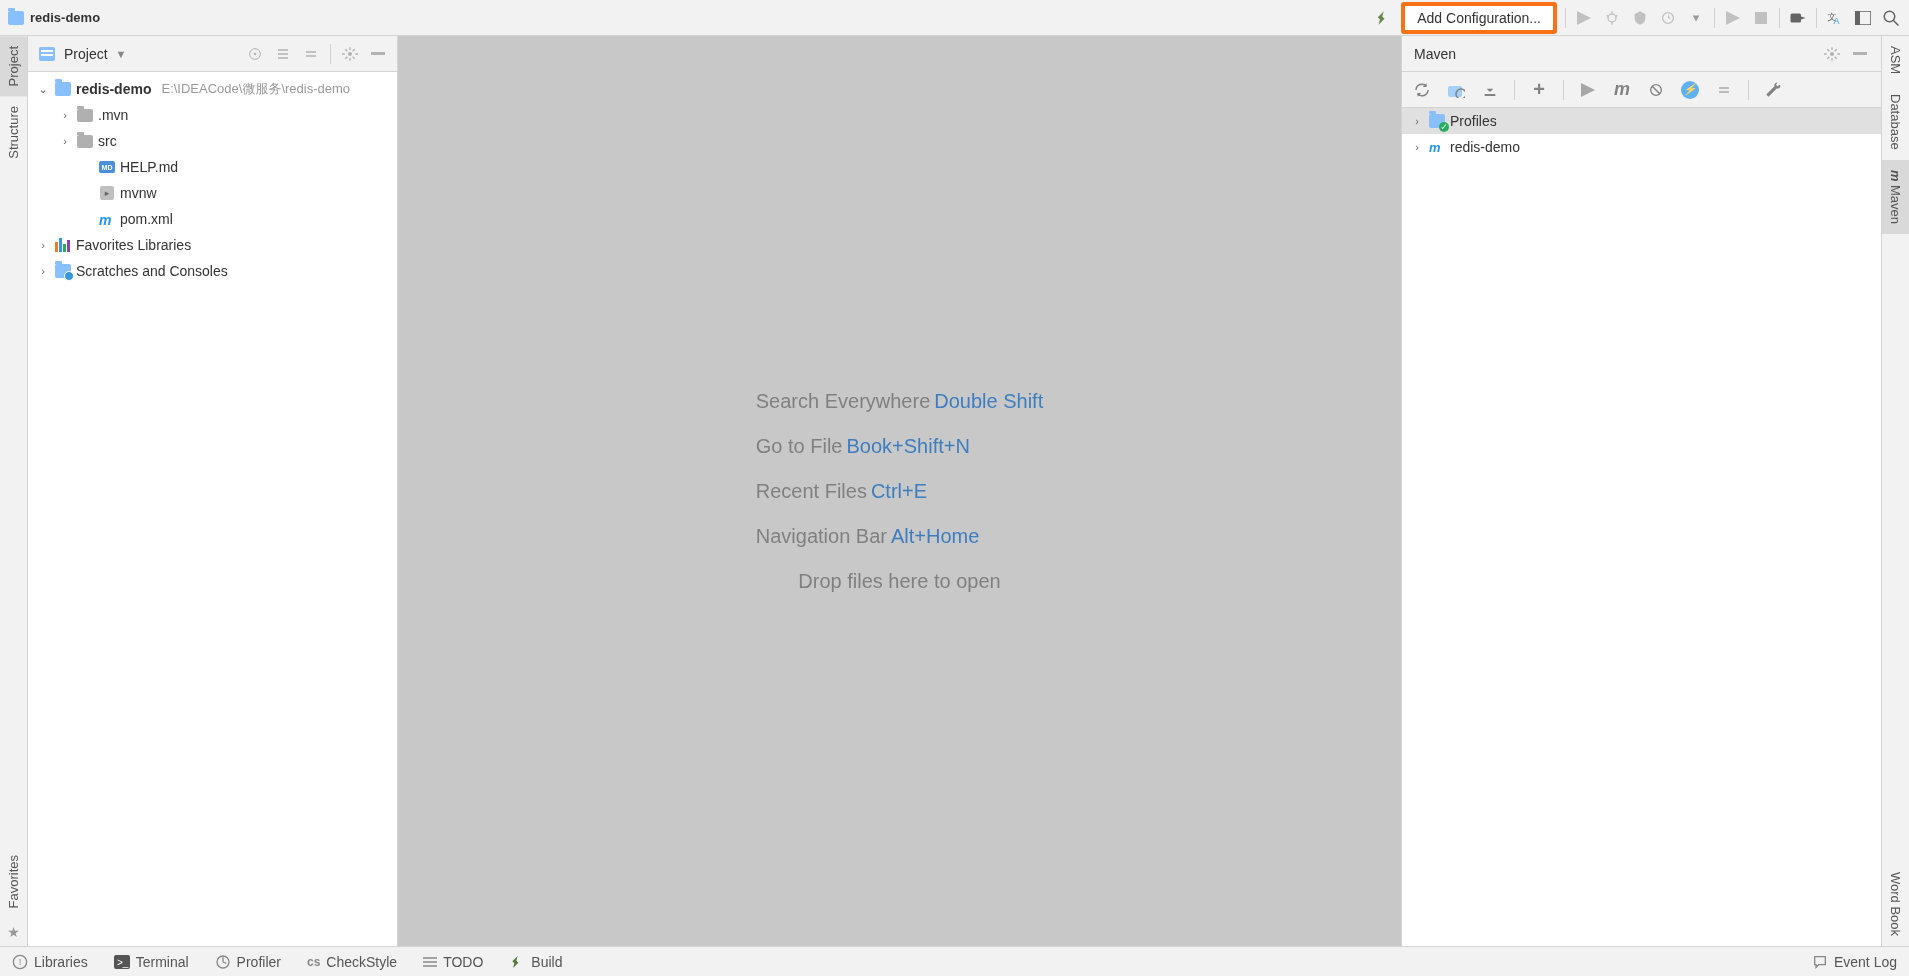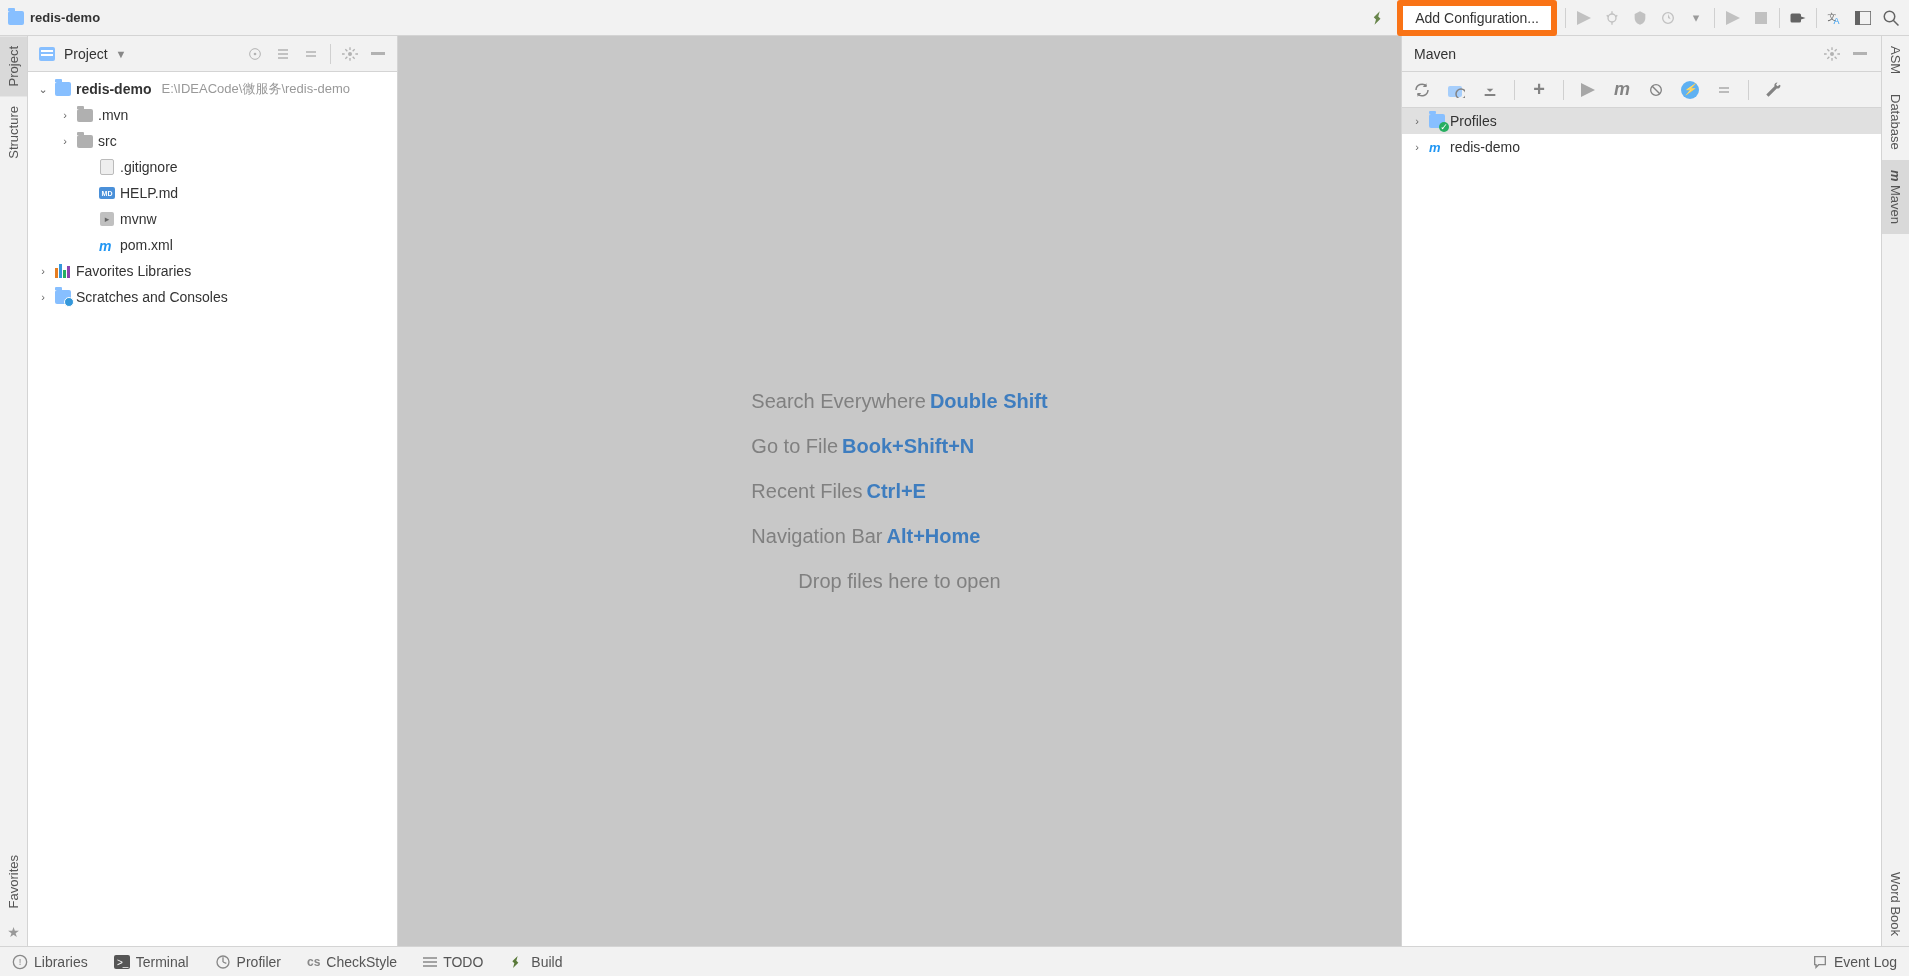--- a/index.html
+++ b/index.html
@@ -6,21 +6,21 @@
 body { font-family: "Segoe UI", Arial, sans-serif; font-size: 13px; color: #333; background: #f2f2f2; overflow: hidden; }
 .app { display: flex; flex-direction: column; width: 1909px; height: 976px; }
 
 
 .navbar { height: 36px; background: #f2f2f2; border-bottom: 1px solid #d4d4d4; display: flex; align-items: center; padding: 0 8px; }
 .navbar-left { display: flex; align-items: center; gap: 6px; flex: 1; }
 .folder-icon { width: 16px; height: 14px; background: #87bfff; border-radius: 2px; display: inline-block; position: relative; }
 .folder-icon::before { content: ""; position: absolute; top: -3px; left: 0; width: 7px; height: 3px; background: #87bfff; border-radius: 1px 1px 0 0; }
 .proj-name { font-weight: 600; color: #333; }
 .navbar-right { display: flex; align-items: center; gap: 8px; }
-.add-config { background: #fff; border: 6px solid #f97316; border-radius: 3px; padding: 4px 12px; font-size: 14px; color: #333; cursor: pointer; }
+.add-config { background: #fff; border: 4px solid #f97316; border-radius: 3px; padding: 4px 12px; font-size: 14px; color: #333; cursor: pointer; }
 .tb-icon { width: 20px; height: 20px; display: flex; align-items: center; justify-content: center; opacity: 0.45; cursor: pointer; }
 .tb-icon.active { opacity: 0.9; }
 .tb-sep { width: 1px; height: 20px; background: #d0d0d0; }
 
 
 .main { flex: 1; display: flex; overflow: hidden; }
 
 
 .left-rail { width: 28px; background: #f2f2f2; border-right: 1px solid #d4d4d4; display: flex; flex-direction: column; }
 .rail-tab { writing-mode: vertical-rl; transform: rotate(180deg); padding: 10px 4px; font-size: 13px; color: #555; cursor: pointer; display: flex; align-items: center; justify-content: center; gap: 4px; }
@@ -60,21 +60,21 @@
 .lib-icon span:nth-child(3) { height: 8px; background: #27ae60; }
 .lib-icon span:nth-child(4) { height: 12px; background: #8e44ad; }
 .scratch-icon { width: 16px; height: 14px; background: #87bfff; border-radius: 2px; position: relative; }
 .scratch-icon::before { content: ""; position: absolute; top: -3px; left: 0; width: 7px; height: 3px; background: #87bfff; border-radius: 1px 1px 0 0; }
 .scratch-icon::after { content: ""; position: absolute; bottom: -3px; right: -3px; width: 8px; height: 8px; background: #3498db; border-radius: 50%; border: 1px solid #fff; }
 
 
 .editor { flex: 1; background: #c8c8c8; display: flex; align-items: center; justify-content: center; }
 .hints { display: flex; flex-direction: column; gap: 22px; }
 .hint { font-size: 20px; color: #808080; display: flex; align-items: center; gap: 4px; }
-.hint-shortcut { color: #3e7dbf; font-weight: bold; }
+.hint-shortcut { color: #3e7dbf; }
 .hint.center { justify-content: center; }
 
 
 .maven-panel { width: 480px; background: #fff; border-left: 1px solid #d4d4d4; display: flex; flex-direction: column; }
 .maven-header { height: 36px; background: #f2f2f2; border-bottom: 1px solid #d4d4d4; display: flex; align-items: center; padding: 0 12px; }
 .maven-title { font-size: 14px; color: #333; }
 .maven-header .ph-icon { margin-left: auto; }
 .maven-toolbar { height: 36px; background: #f2f2f2; border-bottom: 1px solid #d4d4d4; display: flex; align-items: center; padding: 0 10px; gap: 14px; }
 .mvn-icon { width: 20px; height: 20px; cursor: pointer; opacity: 0.7; display: flex; align-items: center; justify-content: center; font-weight: bold; font-style: italic; color: #555; }
 .mvn-bolt { width: 18px; height: 18px; background: #2196f3; border-radius: 50%; display: flex; align-items: center; justify-content: center; color: #fff; font-size: 11px; }
@@ -271,27 +271,20 @@
         <div class="tree-node indent-1">
           <span class="tree-arrow">›</span>
           <span class="tree-icon">
               <span class="folder-grey"></span>
             </span>
           <span class="tree-label">src</span>
         </div>
         <div class="tree-node indent-2">
           <span class="tree-arrow"></span>
           <span class="tree-icon">
-              <span class="file-gitignore"></span>
-            </span>
-          <span class="tree-label">.gitignore</span>
-        </div>
-        <div class="tree-node indent-2">
-          <span class="tree-arrow"></span>
-          <span class="tree-icon">
               <span class="file-md">MD</span>
             </span>
           <span class="tree-label">HELP.md</span>
         </div>
         <div class="tree-node indent-2">
           <span class="tree-arrow"></span>
           <span class="tree-icon">
               <span class="file-sh">▸</span>
             </span>
           <span class="tree-label">mvnw</span>

